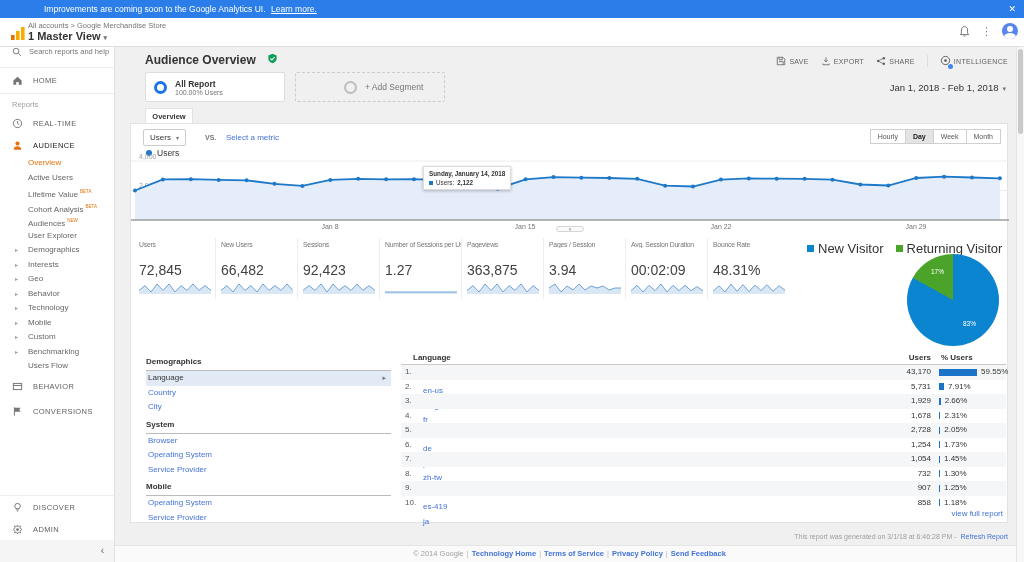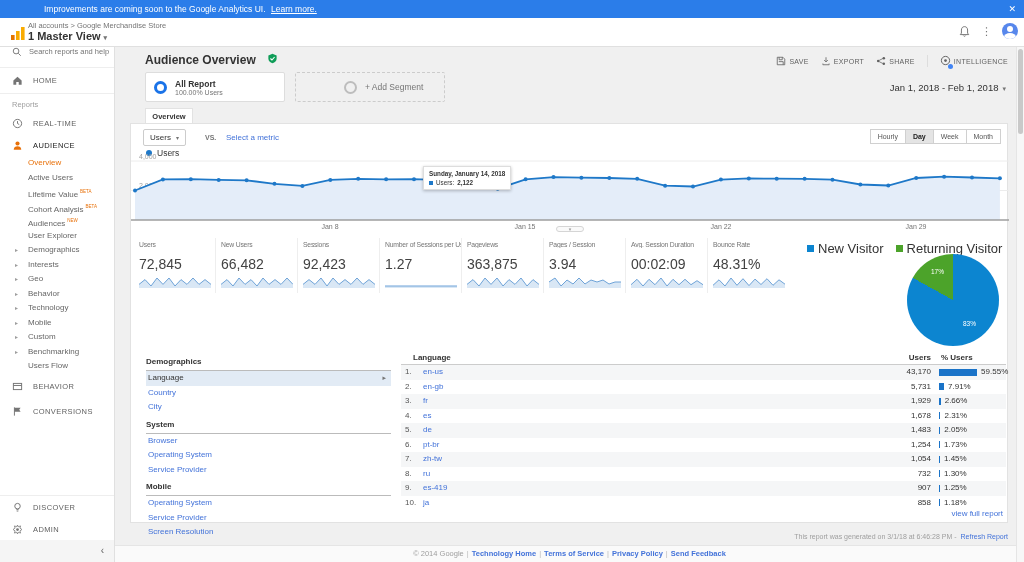--- a/index.html
+++ b/index.html
@@ -75,21 +75,21 @@
   .tooltip { position:absolute; left:292px; top:42px; background:#fff; border:1px solid #ddd; box-shadow:0 1px 3px rgba(0,0,0,.25); padding:3px 5px; z-index:5; }
   .tooltip .tt-title { font-size:6.3px; font-weight:bold; color:#333; white-space:nowrap; }
   .tooltip .tt-line { font-size:6.3px; color:#333; display:flex; align-items:center; gap:3px; margin-top:2px; }
   .tooltip .sq { width:4px; height:4px; background:#1e78c8; }
   .collapse-handle { position:absolute; left:425px; top:102px; width:28px; height:6px; border:1px solid #d5d5d5; border-radius:3px; background:#fafafa; font-size:5px; color:#9e9e9e; text-align:center; line-height:5px; cursor:pointer; }
 
   .metrics-row { position:absolute; left:3px; top:114px; display:flex; }
   .metric { width:82px; padding:3px 0 0 5px; border-right:1px solid #eee; }
   .metric:last-child { border-right:none; }
   .m-label { font-size:6.8px; letter-spacing:-0.2px; color:#757575; white-space:nowrap; overflow:hidden; }
-  .m-value { font-size:14px; color:#424242; margin-top:8px; }
+  .m-value { font-size:14px; color:#424242; margin-top:14px; }
   .m-spark { margin-top:1px; }
 
   .pie-legend { position:absolute; left:676px; top:117px; display:flex; gap:12px; font-size:13px; color:#333; }
   .pie-legend .entry { display:flex; align-items:center; gap:4px; }
   .pie-legend .sw { width:7px; height:7px; }
   .pie { position:absolute; left:776px; top:130px; width:92px; height:92px; border-radius:50%; }
   .pie-label { position:absolute; color:#fff; font-size:6.5px; }
 
   .dnav { position:absolute; left:15px; top:228px; width:245px; }
   .dsec-title { font-size:8px; font-weight:bold; color:#333; padding:5px 0 4px 0; border-bottom:1px solid #bbb; }
@@ -98,21 +98,21 @@
   .dnav-item .sel-arrow { position:absolute; right:5px; top:0; color:#757575; font-size:7px; }
 
   .ltable { position:absolute; left:270px; top:228px; width:605px; }
   .thead { position:relative; height:13px; border-bottom:1px solid #ccc; font-size:8px; font-weight:bold; color:#333; }
   .th-lang { position:absolute; left:12px; top:1px; cursor:pointer; }
   .th-users { position:absolute; left:440px; width:90px; text-align:right; top:1px; cursor:pointer; }
   .th-pct { position:absolute; left:540px; top:1px; cursor:pointer; }
   .trow { position:relative; height:14.5px; line-height:14.5px; font-size:8px; }
   .trow:nth-child(odd) { background:#f5f6f7; }
   .trow .rank { position:absolute; left:4px; width:16px; color:#555; }
-  .trow .lang { position:absolute; left:22px; color:#4272d9; cursor:pointer; }
+  .trow .lang { position:absolute; left:22px; color:#4272d9; cursor:pointer;margin-top:19px; }
   .trow .users { position:absolute; left:440px; width:90px; text-align:right; color:#333; }
   .trow .bar-group { position:absolute; left:538px; top:0; height:14.5px; display:flex; align-items:center; gap:4px; }
   .trow .pbar { height:7px; background:#1a73c8; }
   .trow .pct { color:#333; }
   .vfr { position:absolute; right:4px; top:385px; font-size:8px; color:#4272d9; cursor:pointer; }
 
   .generated { position:absolute; right:16px; top:486px; font-size:7px; color:#9e9e9e; }
   .generated a { color:#4272d9; cursor:pointer; }
   .footer { position:absolute; left:0; right:0; bottom:0; height:17px; background:#fafafa; border-top:1px solid #e5e5e5; text-align:center; line-height:16px; font-size:7.5px; color:#9e9e9e; }
   .footer a { color:#4272d9; font-weight:bold; cursor:pointer; }
@@ -452,21 +452,20 @@
       </div>
       <div class="dnav-item"><span>Country</span></div>
       <div class="dnav-item"><span>City</span></div>
       <div class="dsec-title">System</div>
       <div class="dnav-item"><span>Browser</span></div>
       <div class="dnav-item"><span>Operating System</span></div>
       <div class="dnav-item"><span>Service Provider</span></div>
       <div class="dsec-title">Mobile</div>
       <div class="dnav-item"><span>Operating System</span></div>
       <div class="dnav-item"><span>Service Provider</span></div>
-      <div class="dnav-item"><span>Screen Resolution</span></div>
     </div>
 
     <div class="ltable">
       <div class="thead">
         <span class="th-lang">Language</span>
         <span class="th-users">Users</span>
         <span class="th-pct">% Users</span>
       </div>
       <div id="trows">
         <div class="trow">
@@ -501,21 +500,21 @@
             <span class="lang">es</span>
             <span class="users">1,678</span>
           <span class="bar-group">
               <span class="pbar" style="width: 1.4784px;"></span>
               <span class="pct">2.31%</span>
             </span>
         </div>
         <div class="trow">
           <span class="rank">5.</span>
             <span class="lang">de</span>
-            <span class="users">1,483</span>
+            <span class="users">2,728</span>
           <span class="bar-group">
               <span class="pbar" style="width: 1.312px;"></span>
               <span class="pct">2.05%</span>
             </span>
         </div>
         <div class="trow">
           <span class="rank">6.</span>
             <span class="lang">pt-br</span>
             <span class="users">1,254</span>
           <span class="bar-group">

